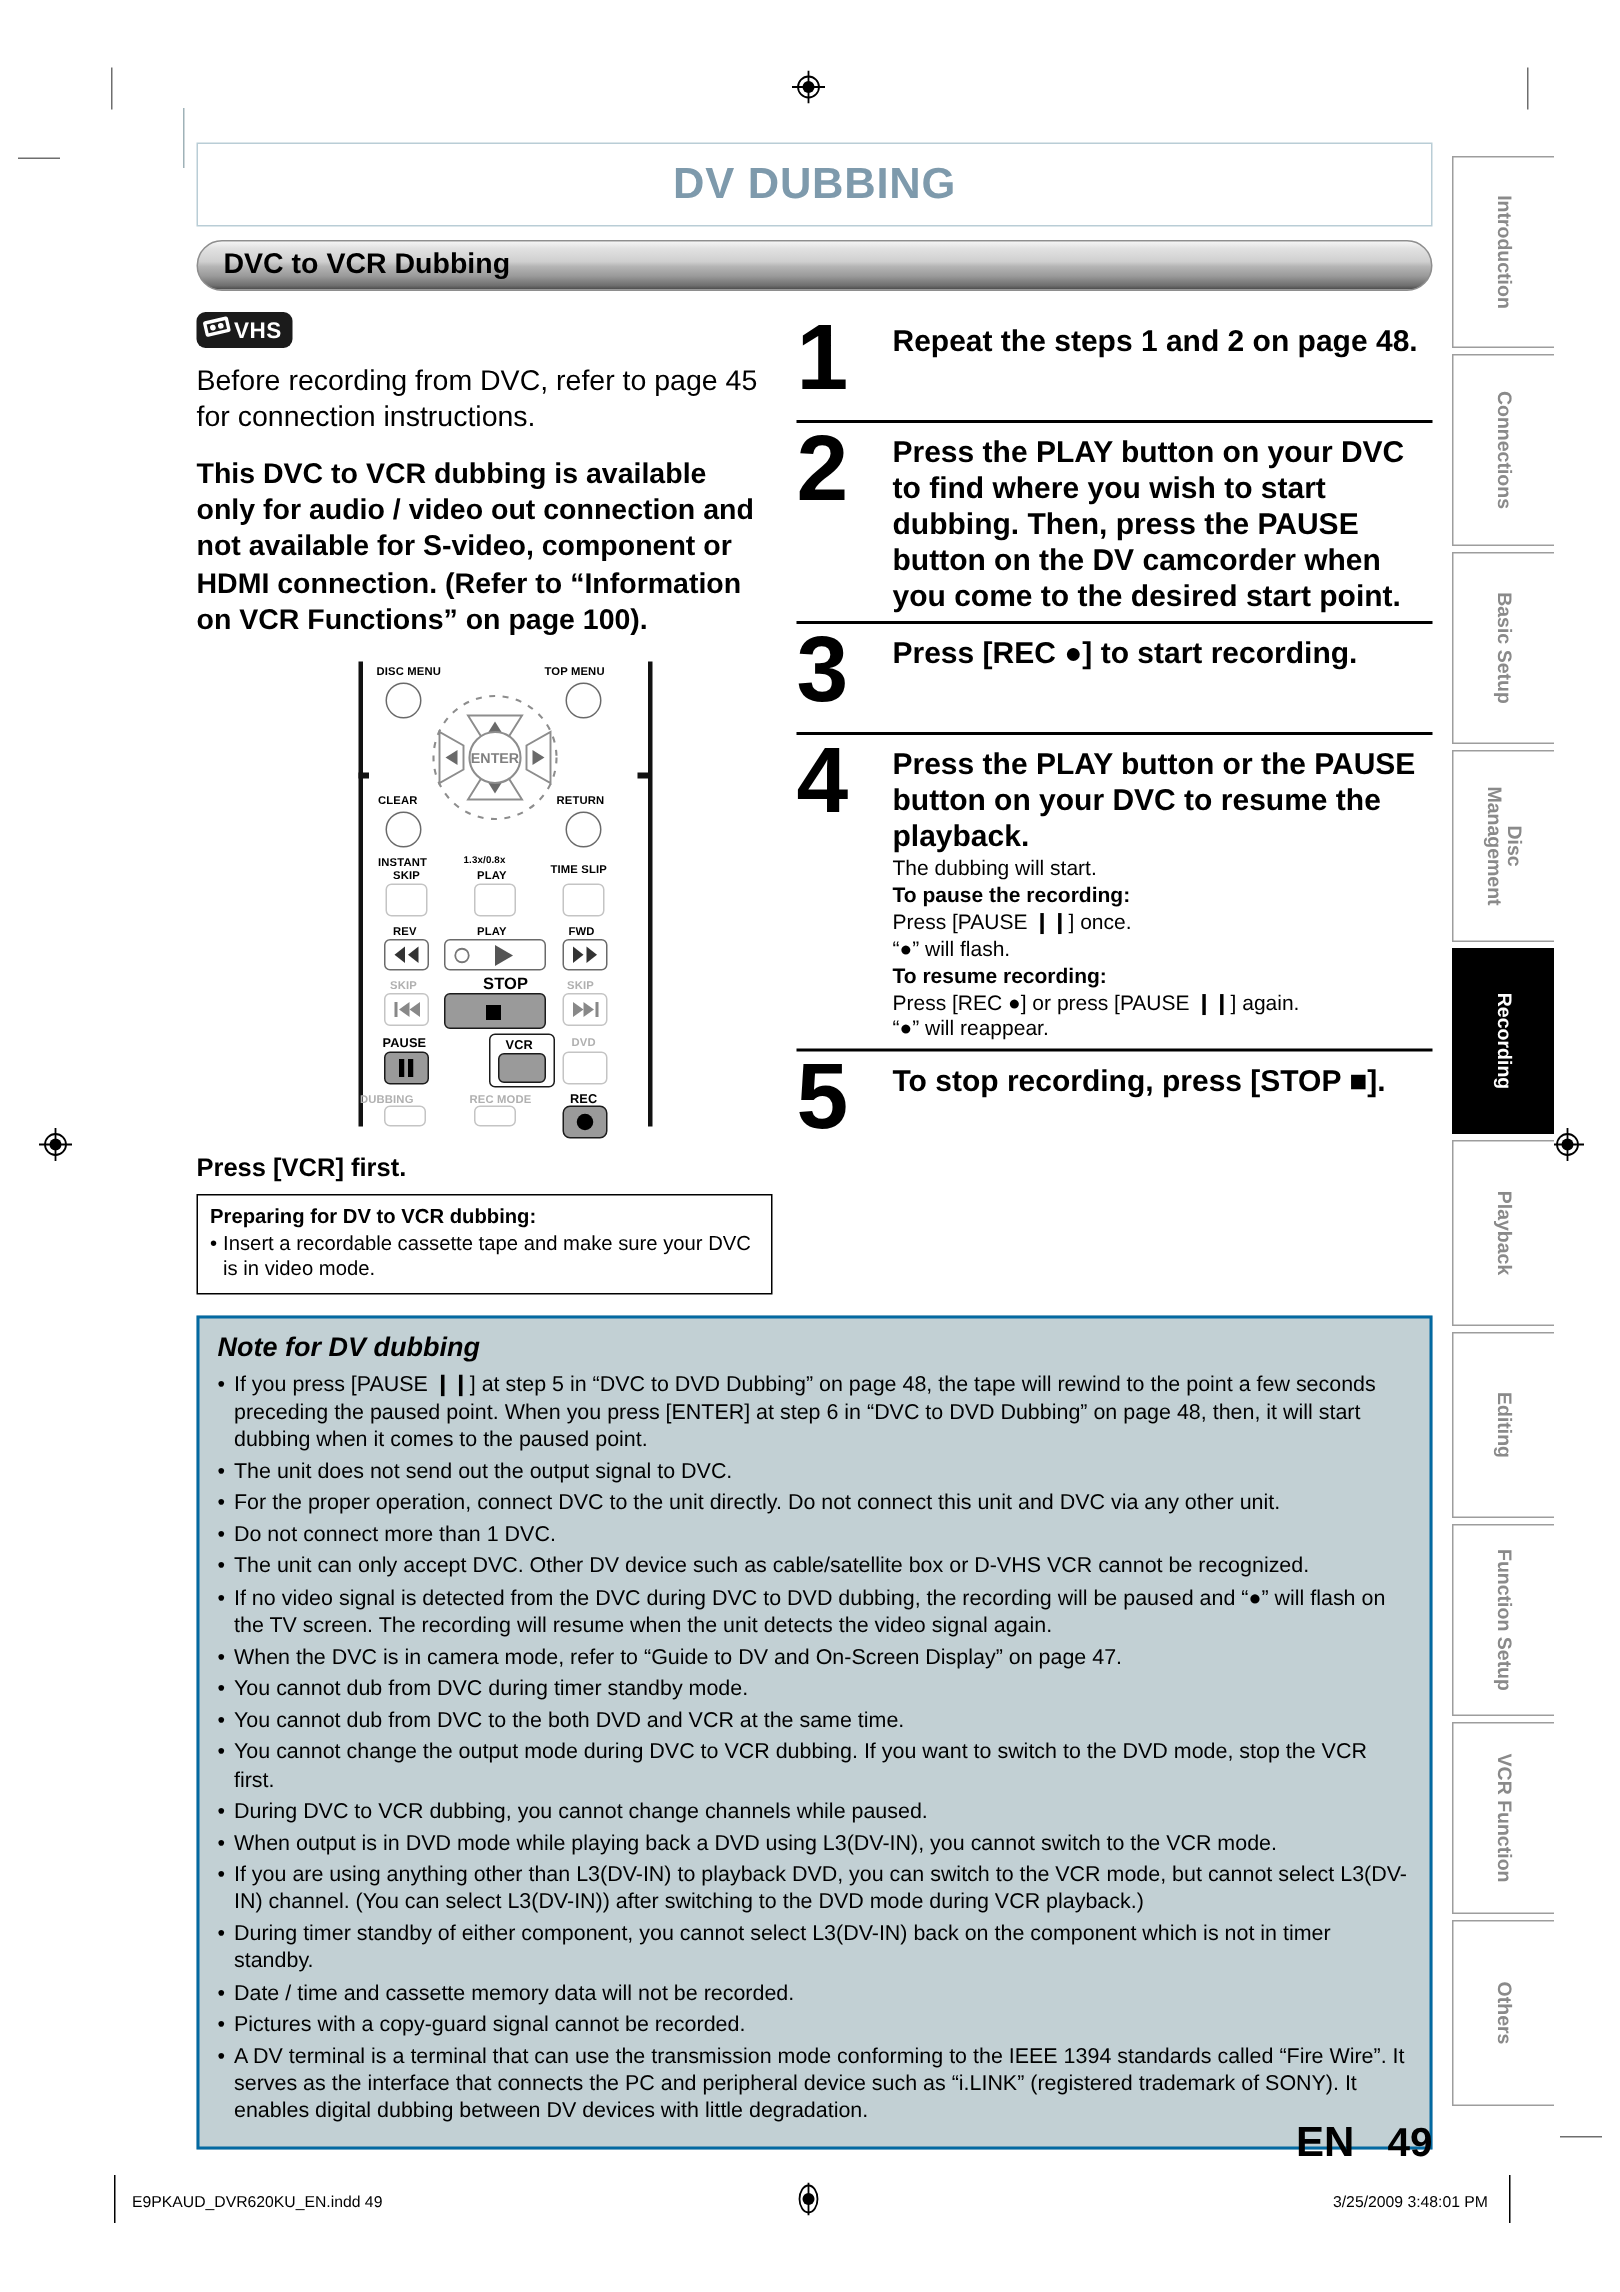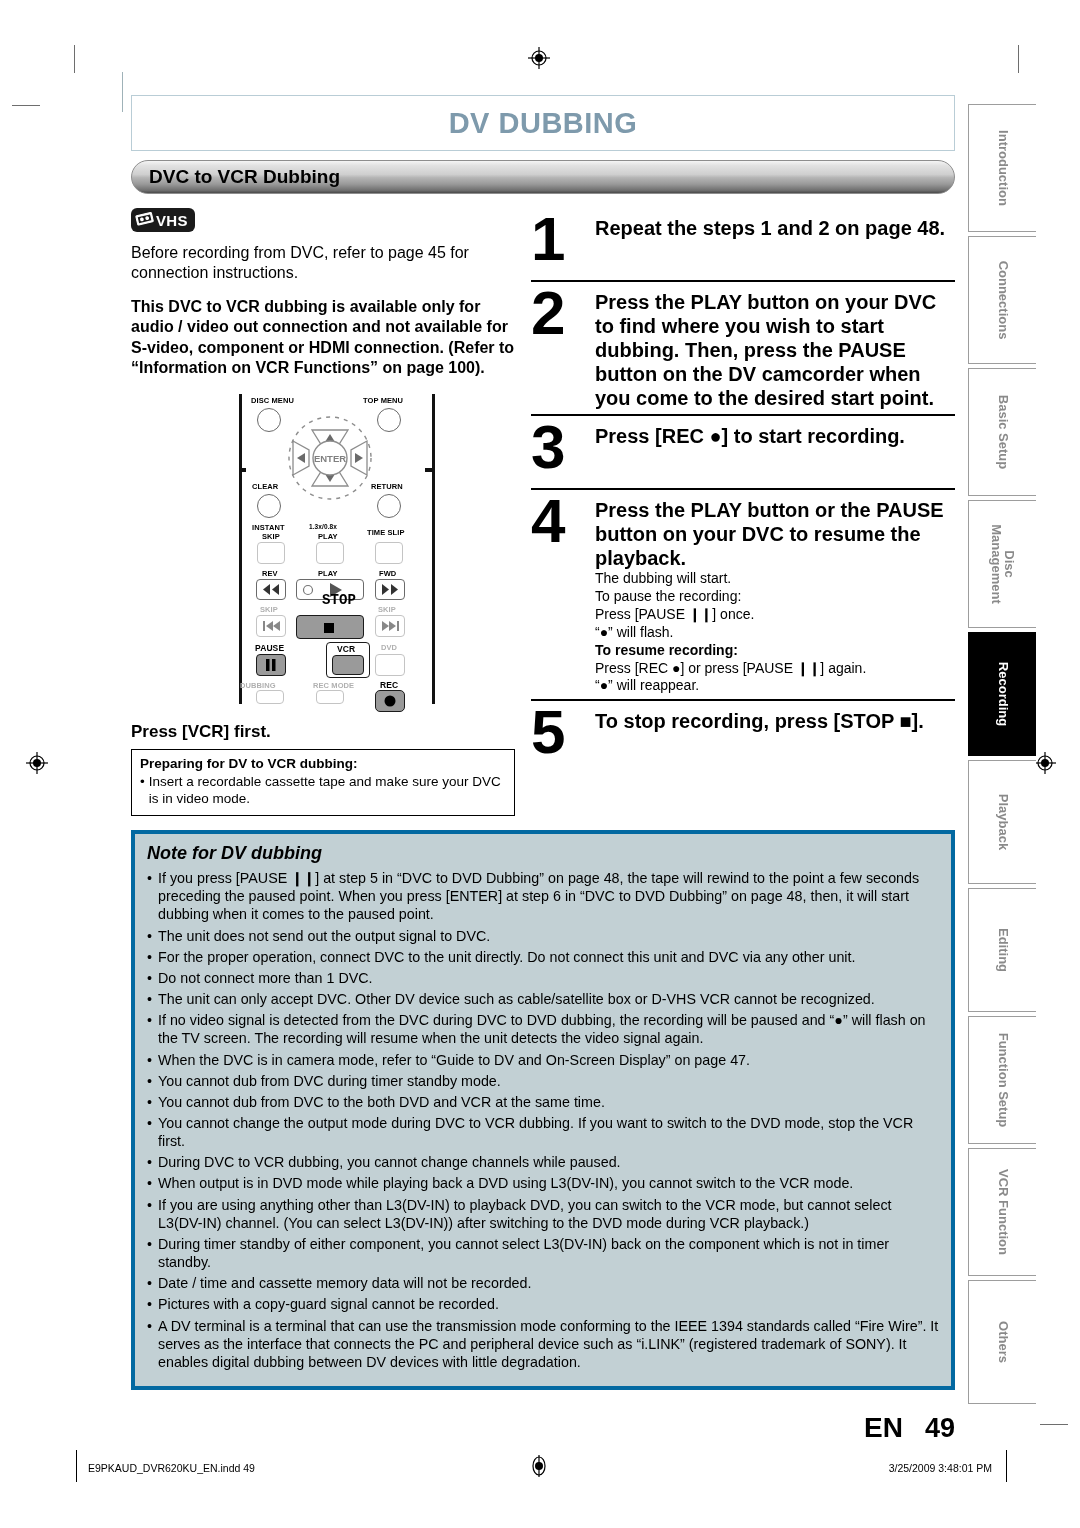--- a/index.html
+++ b/index.html
@@ -66,21 +66,21 @@
   .vhs-badge {
     display: inline-flex; align-items: center;
     background: #1b1b1b; color: #fff;
     border-radius: 6px;
     height: 24px; padding: 0 7px 0 4px;
     margin-bottom: 11px;
   }
   .vhs-tape { margin-right: 2px; }
   .vhs-text { font-size: 15px; font-weight: bold; letter-spacing: .3px; }
 
-  p.body { font-size: 16px; line-height: 1.28; margin: 0 0 13px 0; }
+  p.body { font-size: 19px; line-height: 1.28; margin: 0 0 13px 0; }
   p.body.bold { font-weight: bold; }
 
   
   .remote-wrap { position: relative; width: 214px; height: 312px; margin: 4px 0 0 108px; }
   .rc-rail { position: absolute; width: 3px; background: #111; }
   .btn-label { position: absolute; font-size: 7.5px; font-weight: bold;
                color: #4e4e4e; letter-spacing: .1px; white-space: nowrap; }
   .btn-label.dark { color: #000; }
   .btn-label.light { color: #b0b0b0; }
   .rc-round { position: absolute; border: 1.6px solid #6a6a6a; border-radius: 50%; background: #fff; }
@@ -107,21 +107,21 @@
     font-family: "Liberation Sans", sans-serif;
   }
   .step-body { flex: 1; padding-top: 6px; }
   .step-head { font-size: 20px; font-weight: bold; line-height: 1.2; }
   .step-sub { font-size: 14px; line-height: 1.28; }
   .step-min { min-height: 74px; }
 
   
   .note-box {
     background: #c2d0d4;
-    border: 4px solid #0369a1;
+    border: 2px solid #0369a1;
     margin-top: 14px;
     padding: 9px 12px 12px 12px;
   }
   .note-title { font-size: 18px; font-weight: bold; font-style: italic; margin-bottom: 5px; }
   .note-item { display: flex; font-size: 14.3px; line-height: 1.27; margin-bottom: 3px; }
   .note-item .bul { width: 11px; flex: none; }
   .note-item .txt { flex: 1; }
 
   
   .page-footer {
@@ -302,21 +302,21 @@
           </div>
 
           <div class="btn-label light" style="left:21px;top:213px;">SKIP</div>
           <div class="rc-rect faint" style="left:17px;top:223px;width:30px;height:22px;">
             <svg width="26" height="18" viewBox="0 0 26 18" style="margin-top:1px;margin-left:1px;">
               <rect x="5" y="4" width="2" height="10" fill="#888"></rect>
               <polygon points="15,4 15,14 8,9" fill="#888"></polygon>
                 <polygon points="22,4 22,14 15,9" fill="#888"></polygon>
             </svg>
           </div>
-          <div class="btn-label dark" style="left:83px;top:200px;font-size:14px;font-family:Liberation Mono, monospace;">STOP</div>
+          <div class="btn-label dark" style="left:83px;top:211px;font-size:11px;">STOP</div>
           <div class="rc-rect shaded" style="left:57px;top:223px;width:68px;height:24px;">
             <svg width="64" height="20" viewBox="0 0 64 20" style="margin-top:2px;">
               <rect x="27" y="5" width="10" height="10" fill="#000"></rect>
             </svg>
           </div>
           <div class="btn-label light" style="left:139px;top:213px;">SKIP</div>
           <div class="rc-rect faint" style="left:136px;top:223px;width:30px;height:22px;">
             <svg width="26" height="18" viewBox="0 0 26 18" style="margin-top:1px;margin-left:1px;">
               <polygon points="5,4 5,14 12,9" fill="#888"></polygon>
                 <polygon points="12,4 12,14 19,9" fill="#888"></polygon>
@@ -381,21 +381,21 @@
           <div class="step-body">
             <div class="step-head">Press [REC ●] to start recording.</div>
           </div>
         </div>
 
         <div class="step">
           <div class="step-num">4</div>
           <div class="step-body">
             <div class="step-head">Press the PLAY button or the PAUSE button on your DVC to resume the playback.</div>
             <div class="step-sub">The dubbing will start.</div>
-            <div class="step-sub" style="font-weight:normal;">To pause the recording:</div>
+            <div class="step-sub" style="font-weight:bold;">To pause the recording:</div>
             <div class="step-sub">Press [PAUSE ❙❙] once.</div>
             <div class="step-sub">“●” will flash.</div>
             <div class="step-sub" style="font-weight:bold;">To resume recording:</div>
             <div class="step-sub">Press [REC ●] or press [PAUSE ❙❙] again.</div>
             <div class="step-sub">“●” will reappear.</div>
           </div>
         </div>
 
         <div class="step step-min" style="border-bottom:none;">
           <div class="step-num">5</div>

